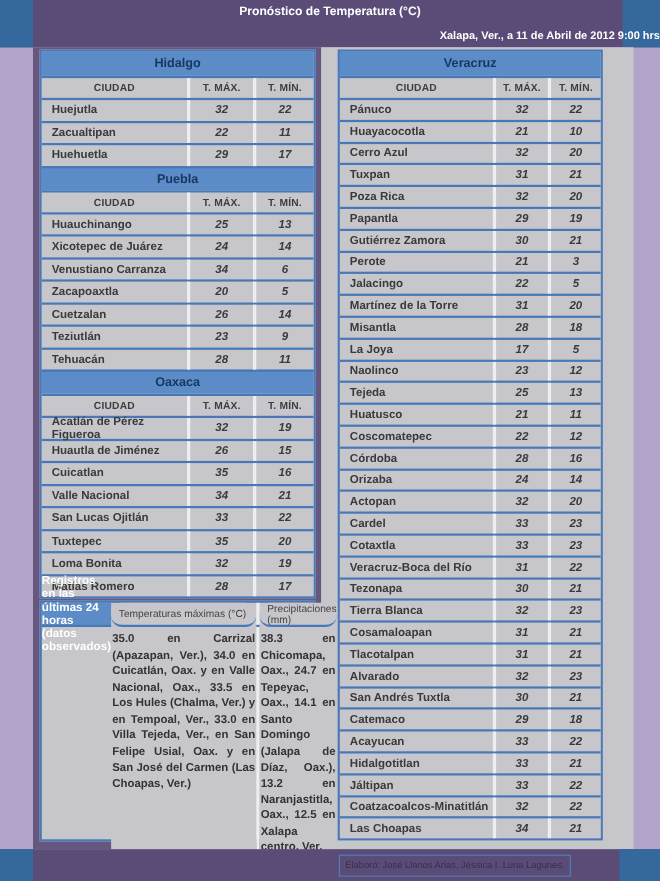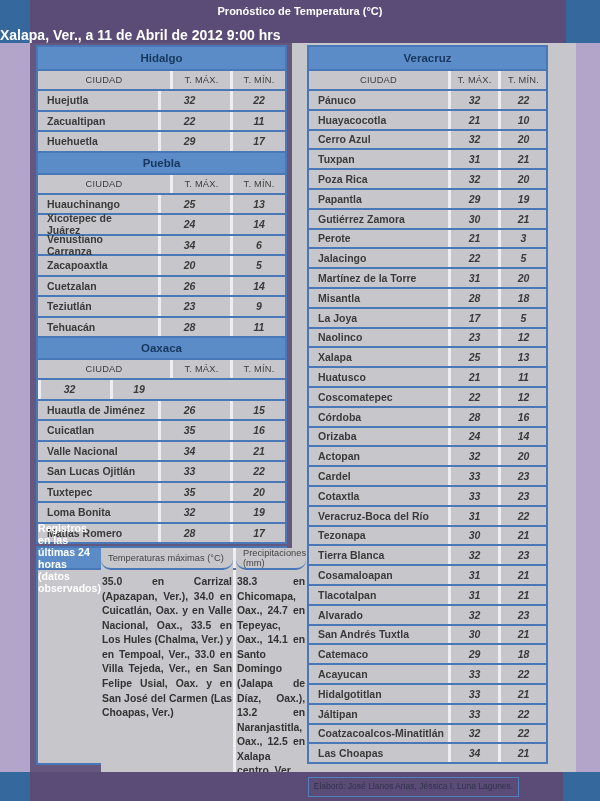--- a/index.html
+++ b/index.html
@@ -14,42 +14,42 @@
   
   .hband{position:absolute;left:0;top:0;width:600px;height:43px;background:var(--hdr);}
   .fband{position:absolute;left:0;top:772px;width:600px;height:29px;background:var(--hdr);}
   .corner{position:absolute;background:var(--corner);}
   .c-tl{left:0;top:0;width:30px;height:43px;}
   .c-tr{left:566px;top:0;width:34px;height:43px;}
   .c-bl{left:0;top:772px;width:30px;height:29px;}
   .c-br{left:563px;top:772px;width:37px;height:29px;}
   .title{position:absolute;left:0;top:5px;width:600px;text-align:center;color:#fff;
          font-size:11px;font-weight:bold;}
-  .subtitle{position:absolute;left:0;top:27px;width:600px;text-align:left;color:#fff;
-         font-size:14px;font-weight:bold;}
+  .subtitle{position:absolute;left:0;top:27px;width:600px;text-align:right;color:#fff;
+         font-size:10px;font-weight:bold;}
 
   
   .panel-purple{position:absolute;left:30px;top:43px;width:262px;height:729px;background:var(--body-purple);}
   .panel-gray{position:absolute;left:292px;top:43px;width:284px;height:729px;background:var(--row);}
 
   
   .tbl{position:absolute;border:2px solid var(--bord);background:var(--row);box-sizing:border-box;}
   #left-tables{left:36px;top:45px;width:251px;}
   #right-table{left:307px;top:45px;width:241px;}
   .tbl > div + div{border-top:2px solid var(--bord);}
   .band{background:var(--band);color:var(--state-ink);font-weight:bold;font-size:11.5px;
         text-align:center;display:flex;align-items:center;justify-content:center;box-sizing:border-box;}
   .trow{display:flex;align-items:center;background:var(--row);box-sizing:border-box;}
   .c{box-sizing:border-box;height:100%;display:flex;align-items:center;}
   .city{flex:1;padding-left:9px;font-weight:bold;color:var(--ink);font-size:10.5px;}
   .val{justify-content:center;font-style:italic;font-weight:bold;color:var(--ink);
        font-size:10.5px;border-left:3px solid var(--sep);}
   .chdr .city{justify-content:center;padding-left:0;}
-  .chdr .c{font-style:normal;font-weight:normal;font-size:9.3px;color:#3d3d3d;letter-spacing:.2px;}
-  .lband{height:22px;} .lchdr{height:20px;} .lrow{height:20.5px;gap:12px;}
+  .chdr .c{font-style:normal;font-weight:bold;font-size:9.3px;color:#3d3d3d;letter-spacing:.2px;}
+  .lband{height:22px;} .lchdr{height:20px;} .lrow{height:20.5px;}
   .rband{height:22px;} .rchdr{height:20px;} .rrow{height:19.8px;}
   #left-tables .v1{width:60px;} #left-tables .v2{width:55px;}
   #right-table .v1{width:50px;} #right-table .v2{width:48px;}
 
   
   .records{position:absolute;left:36px;top:546px;width:251px;height:219px;
            border:2px solid var(--bord);box-sizing:border-box;background:var(--row);
            display:flex;flex-direction:row;}
   .rec-band{height:22px;background:var(--band);color:#fff;font-weight:bold;font-size:10.6px;
             display:flex;align-items:center;justify-content:center;box-sizing:border-box;
@@ -146,20 +146,21 @@
         <div class="c val v1">28</div>
         <div class="c val v2">11</div>
       </div>
       <div class="band lband">Oaxaca</div>
       <div class="trow chdr lchdr">
         <div class="c city">CIUDAD</div>
         <div class="c val v1">T. MÁX.</div>
         <div class="c val v2">T. MÍN.</div>
       </div>
       <div class="trow lrow">
+        <div class="c city">Acatlán de Pérez Figueroa</div>
         <div class="c val v1">32</div>
         <div class="c val v2">19</div>
       </div>
       <div class="trow lrow">
         <div class="c city">Huautla de Jiménez</div>
         <div class="c val v1">26</div>
         <div class="c val v2">15</div>
       </div>
       <div class="trow lrow">
         <div class="c city">Cuicatlan</div>
@@ -258,21 +259,21 @@
         <div class="c city">La Joya</div>
         <div class="c val v1">17</div>
         <div class="c val v2">5</div>
       </div>
       <div class="trow rrow">
         <div class="c city">Naolinco</div>
         <div class="c val v1">23</div>
         <div class="c val v2">12</div>
       </div>
       <div class="trow rrow">
-        <div class="c city">Xalapa</div>
+        <div class="c city">Tejeda</div>
         <div class="c val v1">25</div>
         <div class="c val v2">13</div>
       </div>
       <div class="trow rrow">
         <div class="c city">Huatusco</div>
         <div class="c val v1">21</div>
         <div class="c val v2">11</div>
       </div>
       <div class="trow rrow">
         <div class="c city">Coscomatepec</div>

